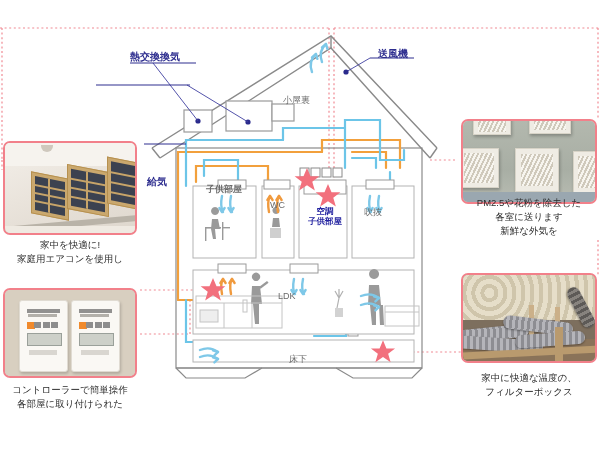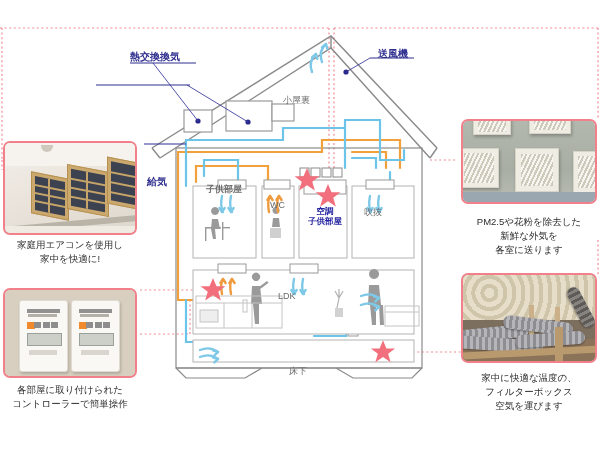--- a/index.html
+++ b/index.html
@@ -302,21 +302,21 @@
 
   <div class="lbl" style="left:130px;top:50px;">熱交換換気</div>
   <div class="lbl" style="left:147px;top:131px;margin-top:44px;">給気</div>
   <div class="lbl" style="left:378px;top:47px;">送風機</div>
 
   <div class="room-lbl" style="left:283px;top:94px;">小屋裏</div>
   <div class="room-lbl" style="left:206px;top:183px;font-weight:bold;">子供部屋</div>
   <div class="room-lbl" style="left:270px;top:200px;">WC</div>
   <div class="room-lbl" style="left:364px;top:206px;">吹抜</div>
   <div class="room-lbl" style="left:278px;top:291px;">LDK</div>
-  <div class="room-lbl" style="left:289px;top:365px;">床下</div>
+  <div class="room-lbl" style="left:289px;top:353px;">床下</div>
 
   <div class="unit-lbl" style="left:303px;top:206px;width:44px;">
     <span>空調</span><br>
     <span>子供部屋</span>
   </div>
 
   <div class="photo-card" style="left:3px;top:141px;width:134px;height:94px;">
     <div class="photo">
       <div class="ph-win">
         <div class="ceil"></div>
@@ -340,22 +340,22 @@
           <b style="left:3px;top:13px;width:28px;height:2px;"></b>
           <b style="left:3px;top:23px;width:28px;height:2px;"></b>
           <b style="left:3px;top:33px;width:28px;height:2px;"></b>
         </div>
         <div class="sill"></div>
         <div class="wall-b"></div>
       </div>
     </div>
   </div>
   <div class="cap" style="left:70px;top:238px;">
+    <div>家中を快適に!</div>
     <div>家庭用エアコンを使用し</div>
-    <div>家中を快適に!</div>
   </div>
 
   <div class="photo-card" style="left:3px;top:288px;width:134px;height:90px;">
     <div class="photo">
       <div class="ph-ctrl">
         <div class="pad" style="left:14px;top:10px;width:47px;height:70px;">
           <div class="brand"></div>
             <div class="sub"></div>
             <div class="led"></div>
           <div class="key" style="left:30%;top:30%;width:7px;height:6px;"></div>
@@ -371,22 +371,22 @@
           <div class="key" style="left:30%;top:30%;width:7px;height:6px;"></div>
           <div class="key" style="left:48%;top:30%;width:7px;height:6px;"></div>
           <div class="key" style="left:66%;top:30%;width:7px;height:6px;"></div>
           <div class="scr"></div>
             <div class="btm"></div>
         </div>
       </div>
     </div>
   </div>
   <div class="cap" style="left:70px;top:383px;">
+    <div>コントローラーで簡単操作</div>
     <div>各部屋に取り付けられた</div>
-    <div>コントローラーで簡単操作</div>
   </div>
 
   <div class="photo-card" style="left:461px;top:119px;width:136px;height:85px;">
     <div class="photo">
       <div class="ph-gr">
         <div class="grille" style="left:10px;top:-10px;width:36px;height:22px;">
             <div class="sl"></div>
           </div>
         <div class="grille" style="left:66px;top:-14px;width:40px;height:25px;">
             <div class="sl"></div>
@@ -397,24 +397,24 @@
         <div class="grille" style="left:52px;top:27px;width:42px;height:42px;">
             <div class="sl"></div>
           </div>
         <div class="grille" style="left:110px;top:30px;width:40px;height:40px;">
             <div class="sl"></div>
           </div>
         <div class="base"></div>
       </div>
     </div>
   </div>
-  <div class="cap" style="left:529px;top:215px;">
+  <div class="cap" style="left:529px;top:196px;">
     <div>PM2.5や花粉を除去した</div>
+    <div>各室に送ります</div>
     <div>新鮮な外気を</div>
-    <div>各室に送ります</div>
   </div>
 
   <div class="photo-card" style="left:461px;top:273px;width:136px;height:90px;">
     <div class="photo">
       <div class="ph-duct">
         <div class="insul"></div>
         <div class="floorw"></div>
         <div class="post" style="left:66px;top:30px;height:30px;"></div>
         <div class="post" style="left:92px;top:32px;height:28px;"></div>
         <div class="duct" style="left:-6px;top:52px;width:72px;transform:rotate(-6deg);"></div>
@@ -423,16 +423,15 @@
         <div class="duct" style="left:52px;top:58px;width:70px;transform:rotate(-4deg);"></div>
         <div class="duct" style="left:96px;top:26px;width:44px;transform:rotate(62deg);background:repeating-linear-gradient(90deg,#5d5a57 0 3px,#87837e 3px 6px);"></div>
         <div class="beam" style="left:0;top:74px;width:136px;height:7px;transform:rotate(-3deg);"></div>
         <div class="beam" style="left:92px;top:52px;width:8px;height:34px;"></div>
       </div>
     </div>
   </div>
   <div class="cap" style="left:529px;top:371px;">
     <div>家中に快適な温度の、</div>
     <div>フィルターボックス</div>
-    <div>空気を運びます</div>
   </div>
 
 </div>
 
 </body></html>

